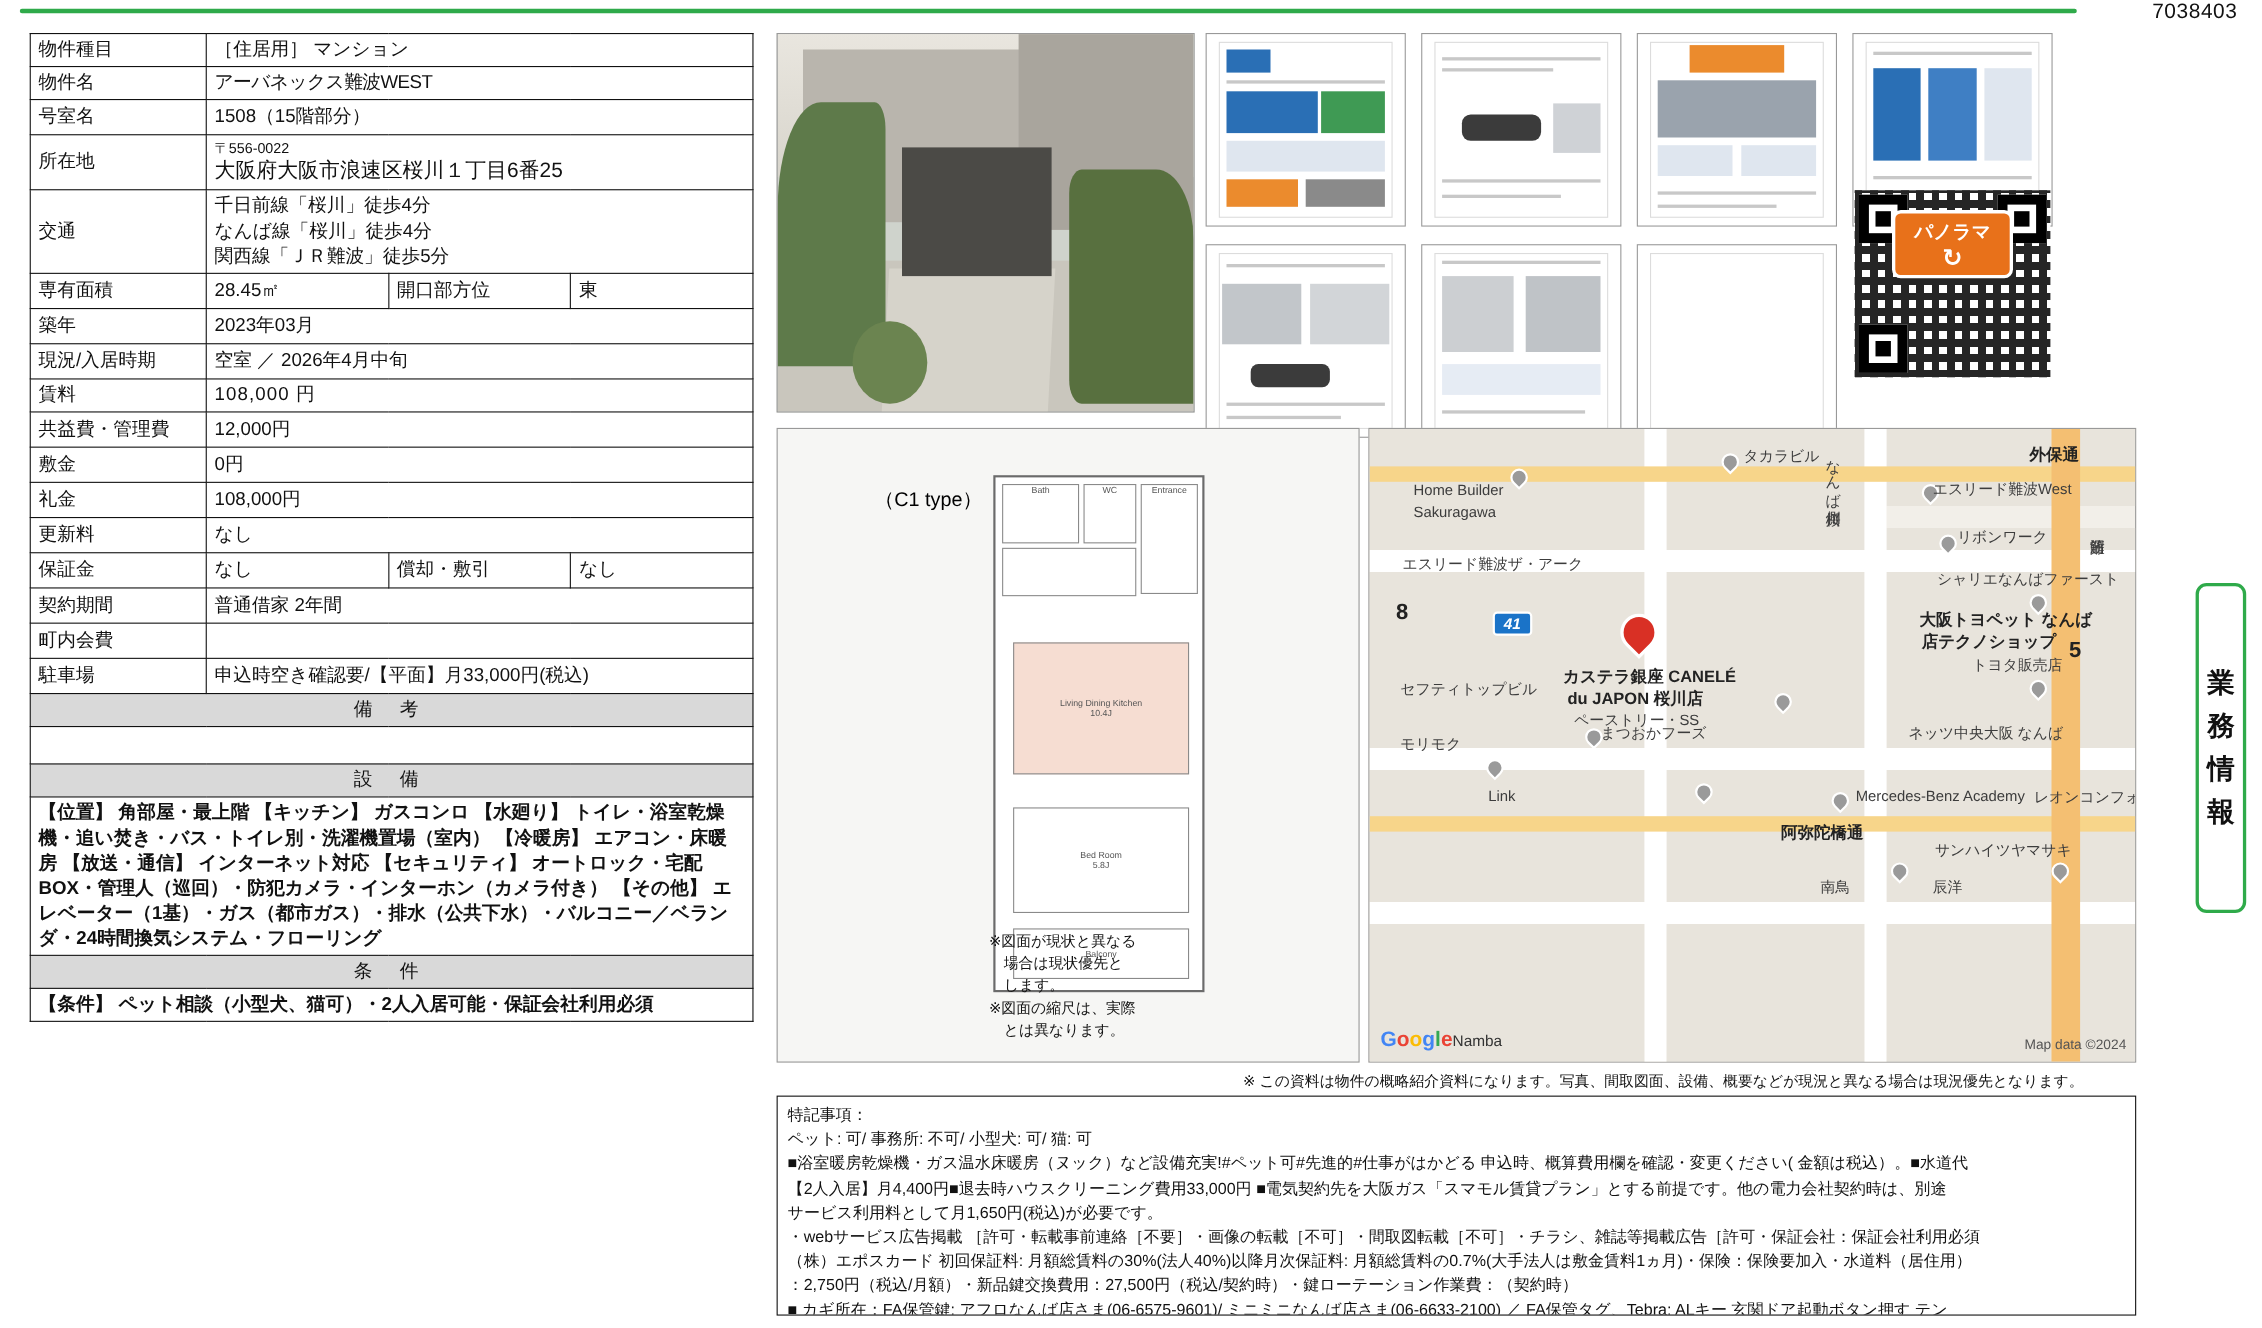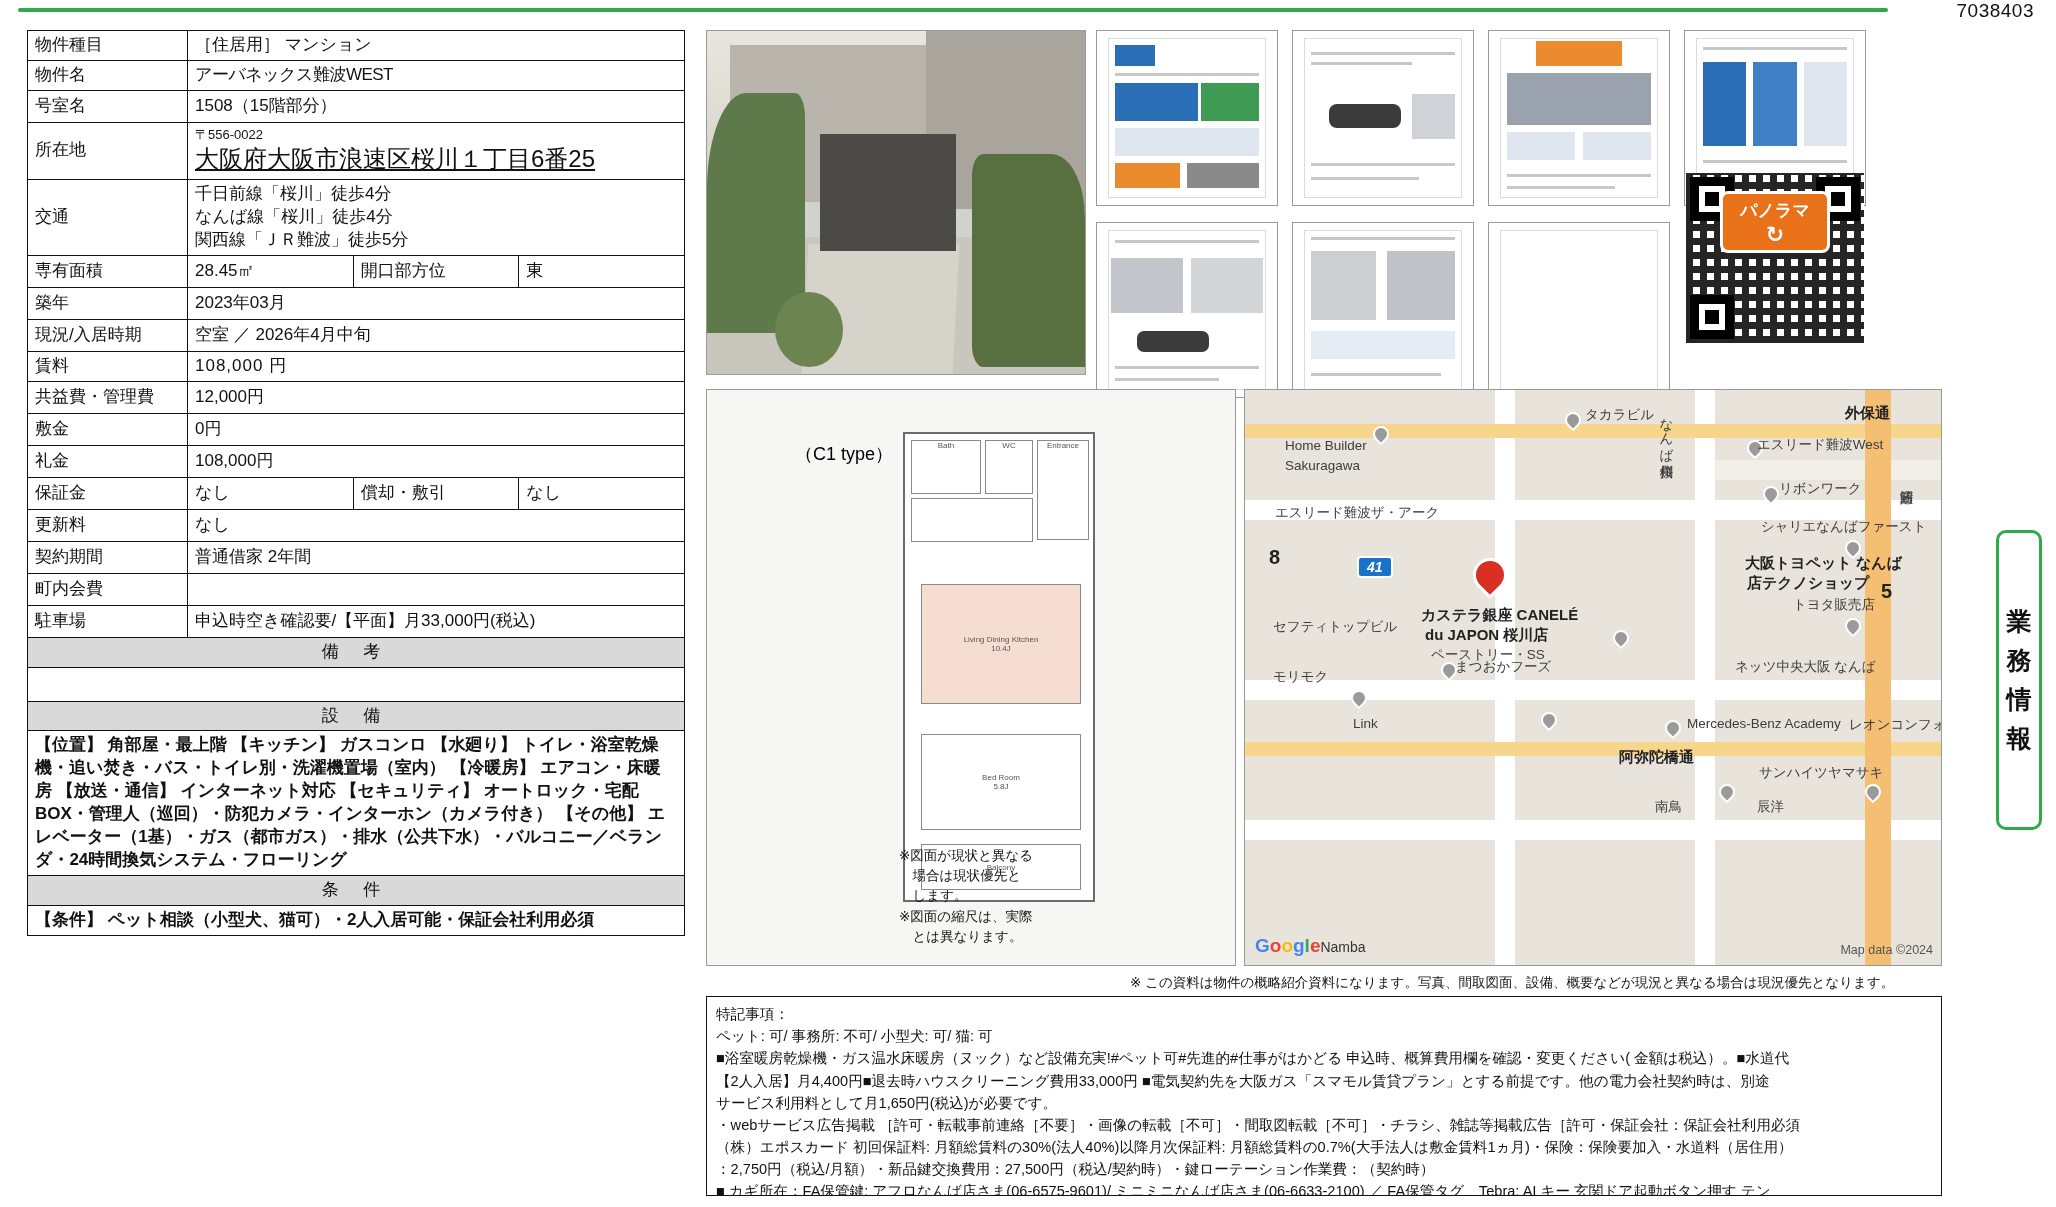--- a/index.html
+++ b/index.html
@@ -67,21 +67,21 @@
     font-size: 17px;
     color: #111;
     vertical-align: middle;
     line-height: 1.35;
   }
   .lbl { width: 160px; }
   .rowh-sm td { height: 32px; }
   .big-name { font-size: 25px; letter-spacing: -0.5px; }
   .kind-val { font-size: 23px; }
   .addr-small { font-size: 13px; display:block; }
-  .addr-main { font-size: 24px; display:block;text-decoration:underline; }
+  .addr-main { font-size: 19px; display:block; }
   .rent-cell {
     font-size: 38px;
     letter-spacing: 1px;
     padding-left: 18px;
   }
   .hdr-band {
     background: #d9d9d9;
     text-align: center;
     font-size: 19px;
     letter-spacing: 10px;
@@ -307,28 +307,28 @@
     </tr>
     <tr class="rowh-sm">
       <td class="lbl">敷金</td>
       <td colspan="3">0円</td>
     </tr>
     <tr class="rowh-sm">
       <td class="lbl">礼金</td>
       <td colspan="3">108,000円</td>
     </tr>
     <tr class="rowh-sm">
+      <td class="lbl">更新料</td>
+      <td colspan="3">なし</td>
+    </tr>
+    <tr class="rowh-sm">
       <td class="lbl">保証金</td>
       <td>なし</td>
       <td>償却・敷引</td>
       <td>なし</td>
-    </tr>
-    <tr class="rowh-sm">
-      <td class="lbl">更新料</td>
-      <td colspan="3">なし</td>
     </tr>
     <tr class="rowh-sm">
       <td class="lbl">契約期間</td>
       <td colspan="3">普通借家 2年間</td>
     </tr>
     <tr class="rowh-sm">
       <td class="lbl">町内会費</td>
       <td colspan="3"></td>
     </tr>
     <tr class="rowh-sm">

